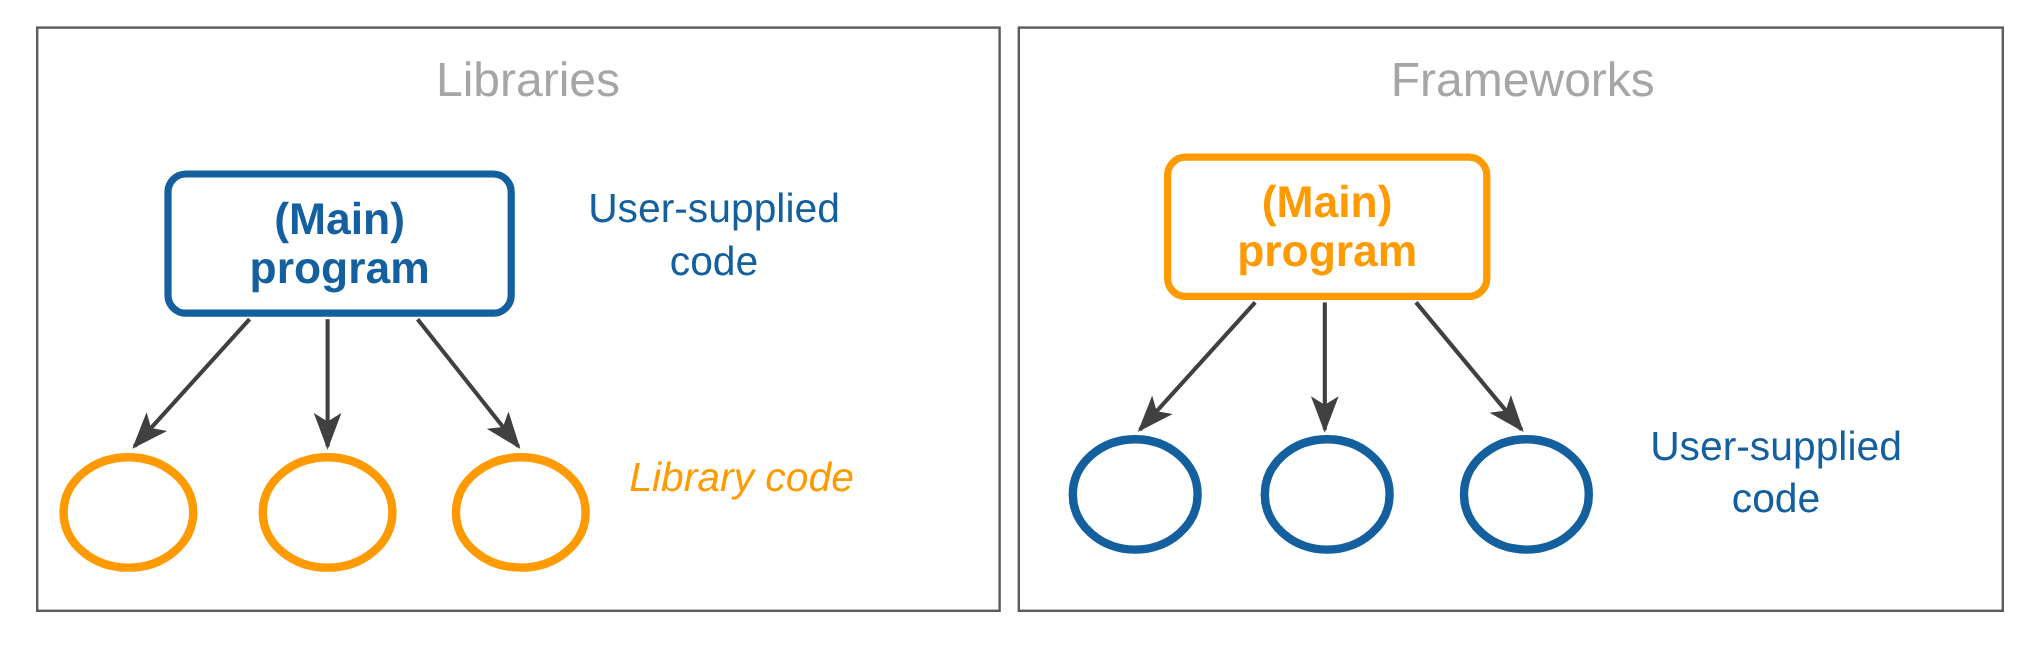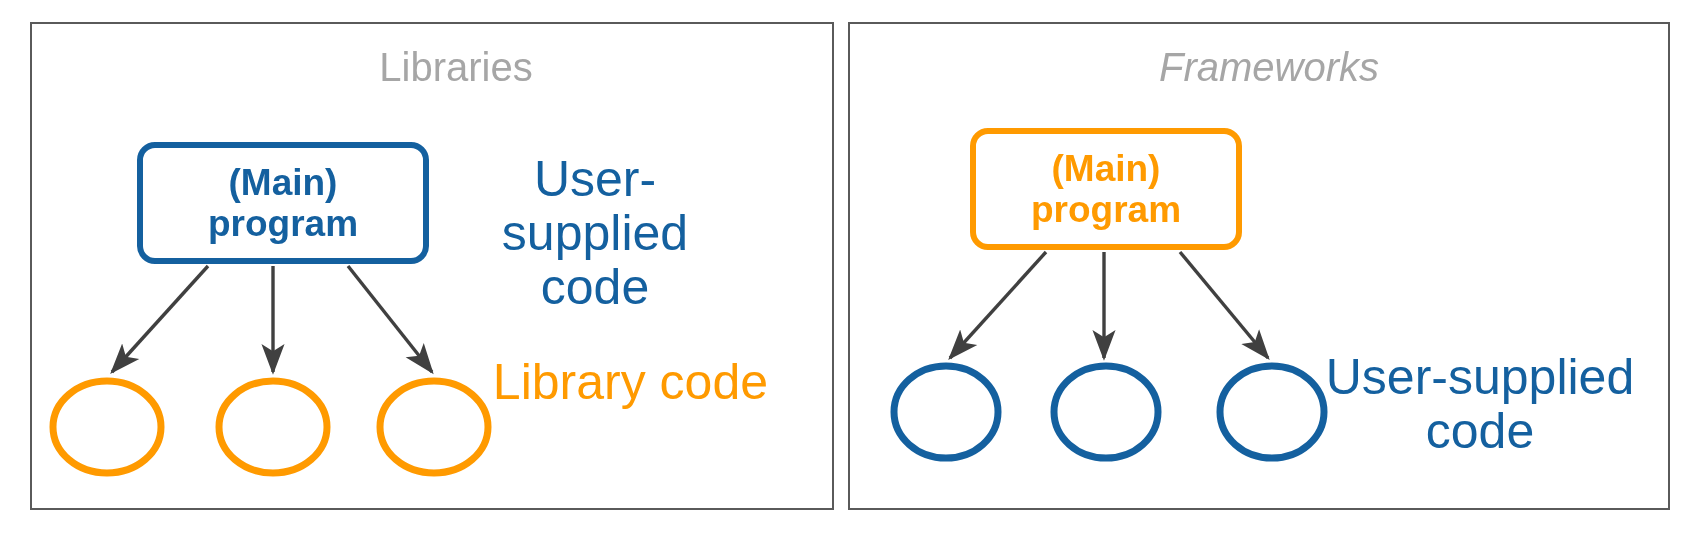--- a/index.html
+++ b/index.html
@@ -27,35 +27,34 @@
     left: 30px;
     top: 22px;
     width: 804px;
     height: 488px;
   }
   #panel-frameworks {
     left: 848px;
     top: 22px;
     width: 822px;
     height: 488px;
-    font-style: italic;
   }
   .panel-title {
     position: absolute;
     top: 20px;
     left: 0;
     width: 100%;
     text-align: center;
     color: #a6a6a6;
     font-size: 40px;
     line-height: 46px;
     letter-spacing: 0px;
     white-space: nowrap;
   }
-  #panel-libraries .panel-title { padding-left: 24px; }
+  #panel-libraries .panel-title { padding-left: 8px; }
   #panel-frameworks .panel-title { padding-left: 10px; }
 
   .svg-layer {
     position: absolute;
     left: 0;
     top: 0;
     width: 1693px;
     height: 540px;
     pointer-events: none;
   }
@@ -89,36 +88,37 @@
     top: 128px;
     width: 272px;
     height: 122px;
     border: 6px solid #FF9A00;
   }
   #box-frameworks-main .box-text { color: #FF9A00; }
 
   .side-label {
     position: absolute;
     text-align: center;
-    font-size: 50px;
-    line-height: 54px;
+    font-size: 34px;
+    line-height: 44px;
     white-space: pre-line;
   }
   #label-libraries-user {
     left: 445px;
     top: 152px;
     width: 300px;
     color: #14609F;
   }
   #label-libraries-library {
     left: 468px;
-    top: 355px;
+    top: 376px;
     width: 300px;
     color: #FF9A00;
-    text-align: right;
+    text-align: center;
+    font-style: italic;
   }
   #label-frameworks-framework {
     left: 1280px;
     top: 152px;
     width: 330px;
     color: #FF9A00;
     text-align: left;
   }
   #label-frameworks-user {
     left: 1320px;

